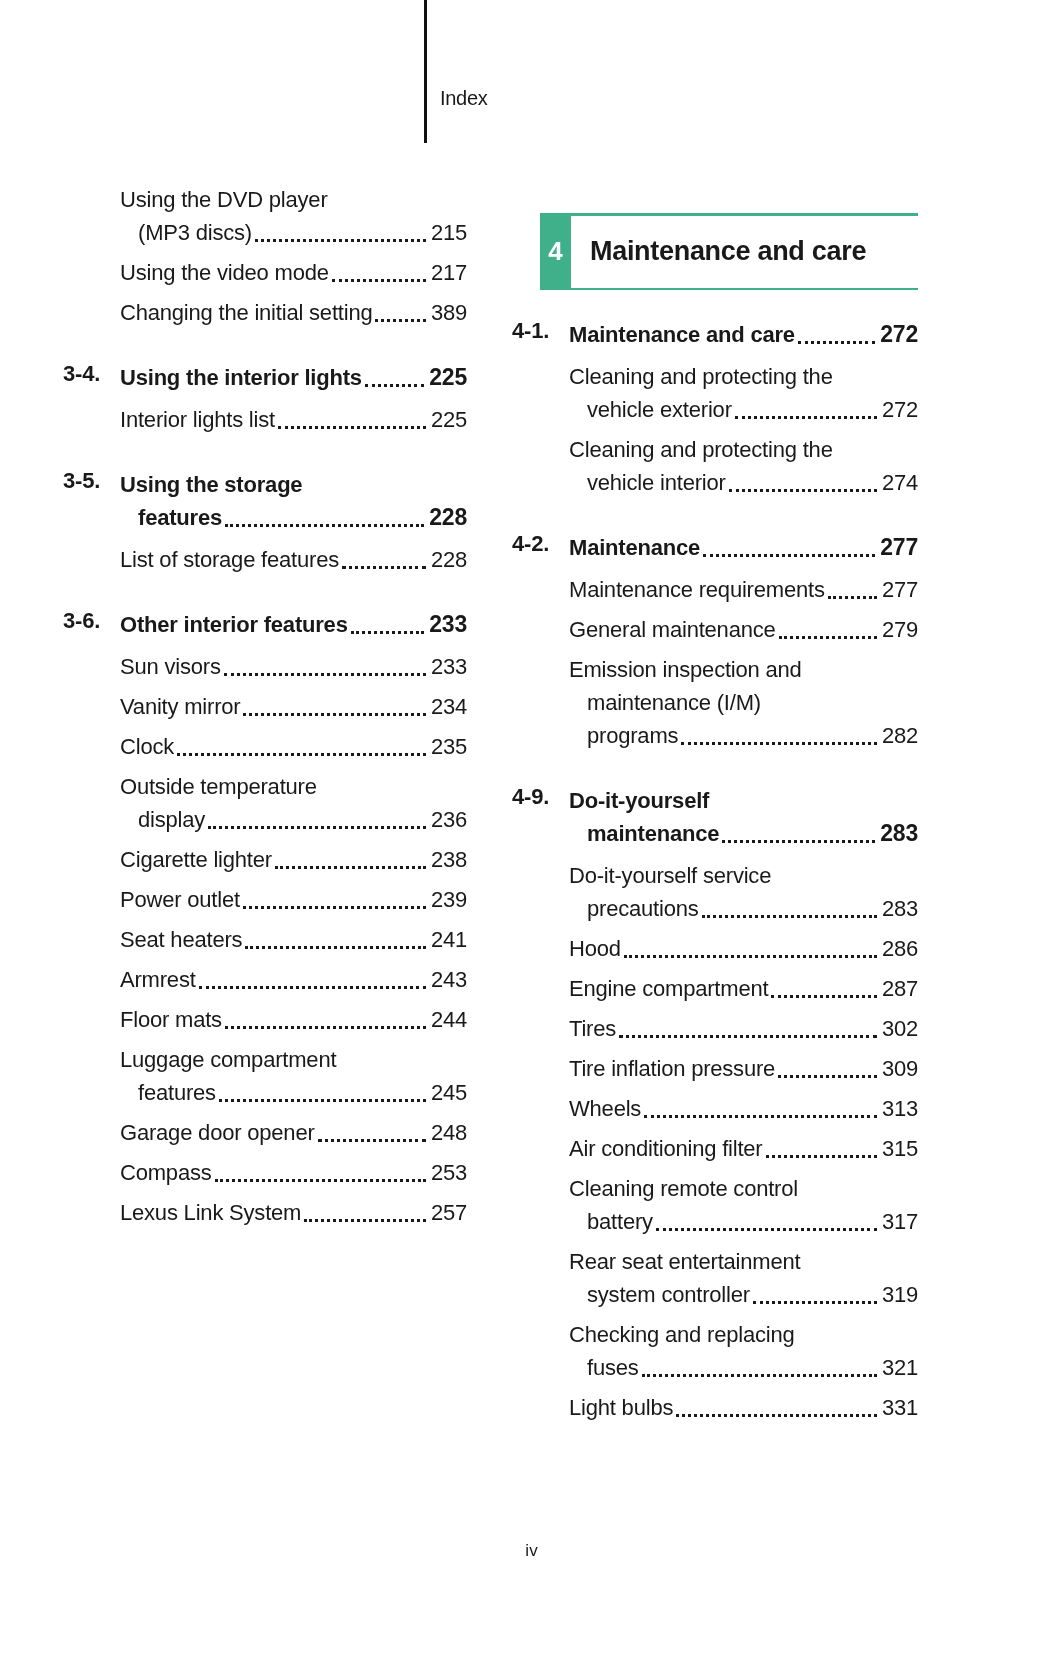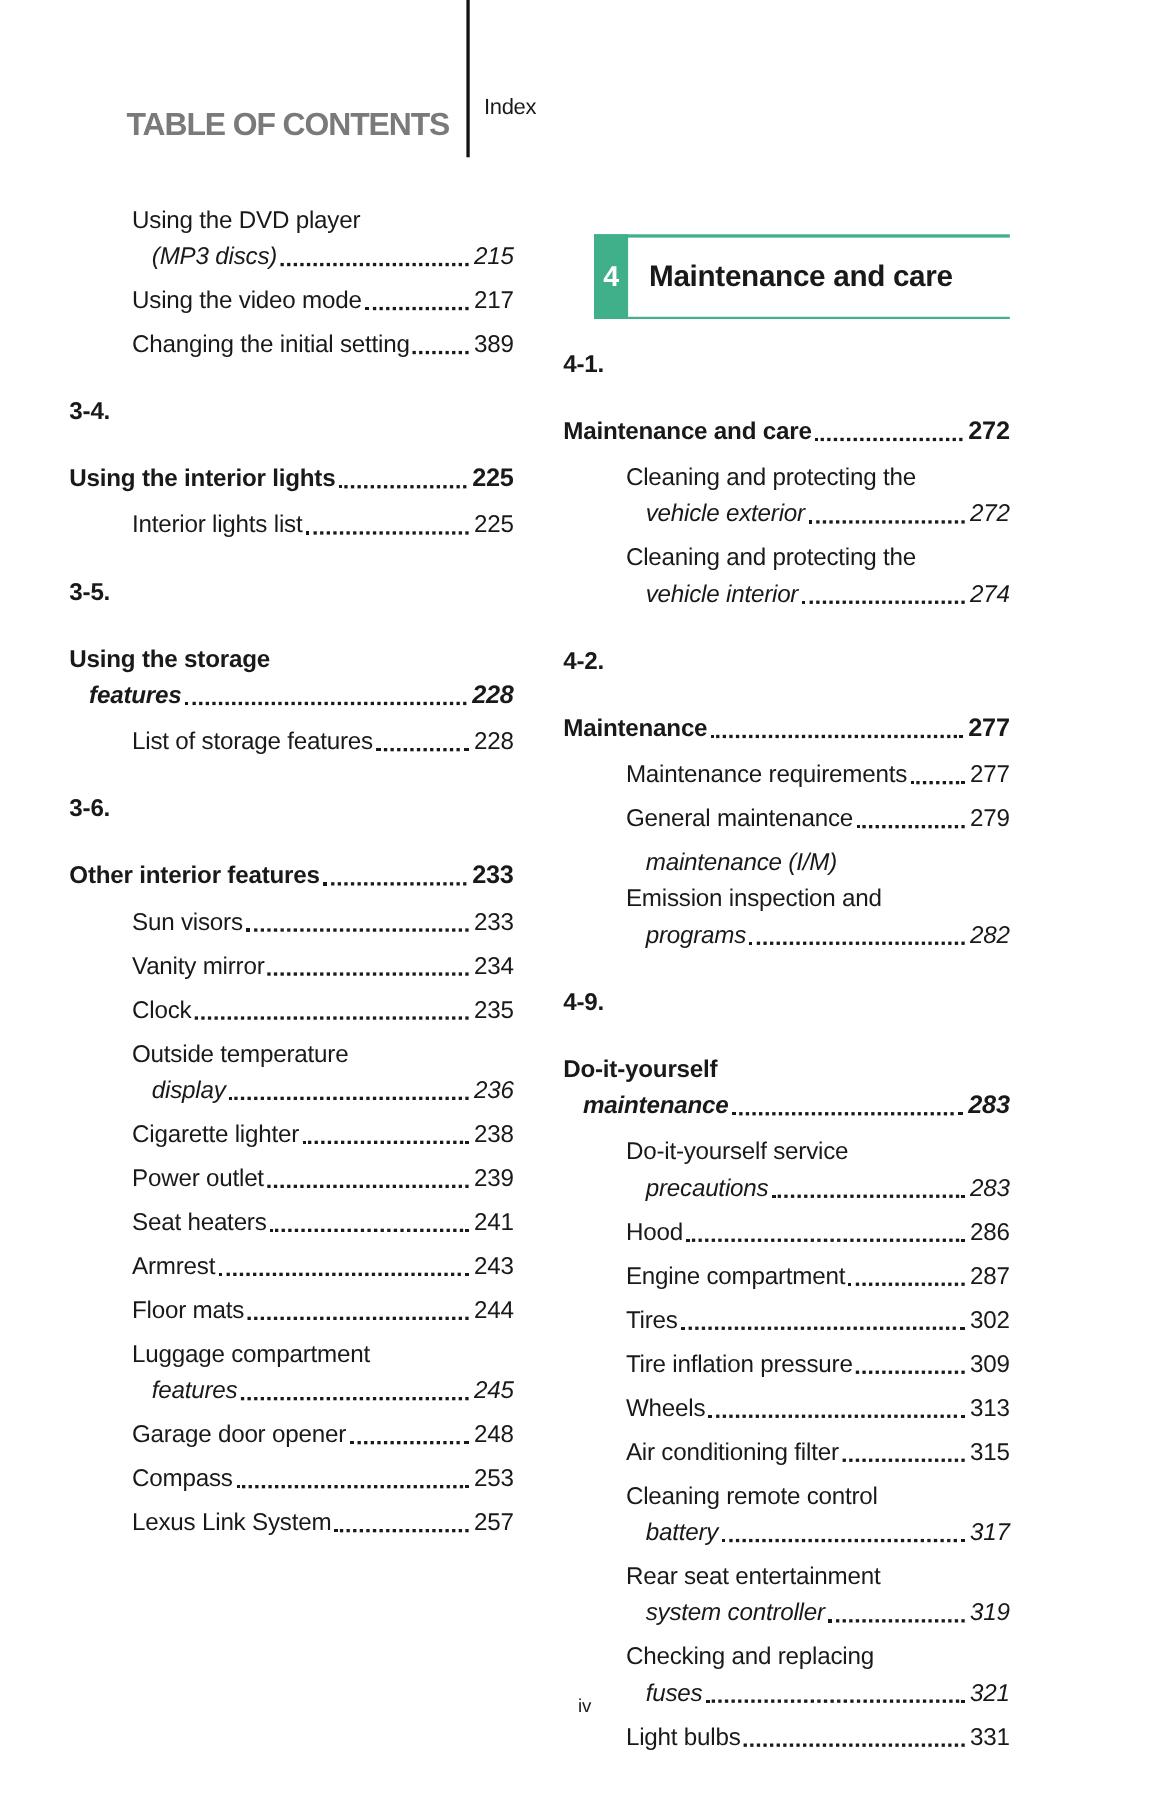--- a/index.html
+++ b/index.html
@@ -32,45 +32,44 @@
   }
   .chapter-title{
     position:absolute;left:78px;top:50%;transform:translateY(-52%);
     font-weight:700;font-size:27px;letter-spacing:-0.3px;white-space:nowrap;
   }
 
   .group{margin-top:32px;}
   .col-left .group:first-child{margin-top:0;}
   .chapter-header + .group{margin-top:0;}
 
-  .heading{display:flex;font-weight:700;margin-bottom:9px;flex-direction:column;}
+  .heading{display:flex;font-weight:700;margin-bottom:9px;}
   .hnum{flex:0 0 57px;}
   .hbody{flex:1;min-width:0;}
   .heading .epage{font-size:23px;}
 
   .entries{padding-left:57px;}
   .entry{margin-bottom:7px;}
   .eline{line-height:33px;}
-  .eline.indent{margin-left:18px;font-style:italic;}
+  .eline.indent{margin-left:18px;}
   .eline.last{display:flex;align-items:flex-end;}
   .etext{white-space:nowrap;}
   .leader{flex:1 1 auto;min-width:10px;margin:0 5px 7px 3px;border-bottom:3px dotted var(--ink);}
   .epage{white-space:nowrap;}
 
   .page-footer{
     position:absolute;left:0;right:0;top:1541px;text-align:center;
     font-weight:400;font-size:17px;
   }
 </style>
 </head>
 <body>
 
 <div class="page">
 
-  <div class="toc-title">TABLE OF CONTENTS</div>
   <div class="header-rule"></div>
   <div class="index-label">Index</div>
 
   <div class="col col-left">
       <div class="group">
         <div class="entries">
           <div class="entry">
             <div class="eline"><span class="etext">Using the DVD player</span></div>
             <div class="eline indent last">
               <span class="etext">(MP3 discs)</span>
@@ -303,22 +302,22 @@
             </div>
           </div>
           <div class="entry">
             <div class="eline last">
               <span class="etext">General maintenance</span>
               <span class="leader"></span>
               <span class="epage">279</span>
             </div>
           </div>
           <div class="entry">
+            <div class="eline"><span class="etext">Emission inspection and</span></div>
             <div class="eline indent"><span class="etext">maintenance (I/M)</span></div>
-            <div class="eline"><span class="etext">Emission inspection and</span></div>
             <div class="eline indent last">
               <span class="etext">programs</span>
               <span class="leader"></span>
               <span class="epage">282</span>
             </div>
           </div>
         </div>
       </div>
       <div class="group">
         <div class="heading">

